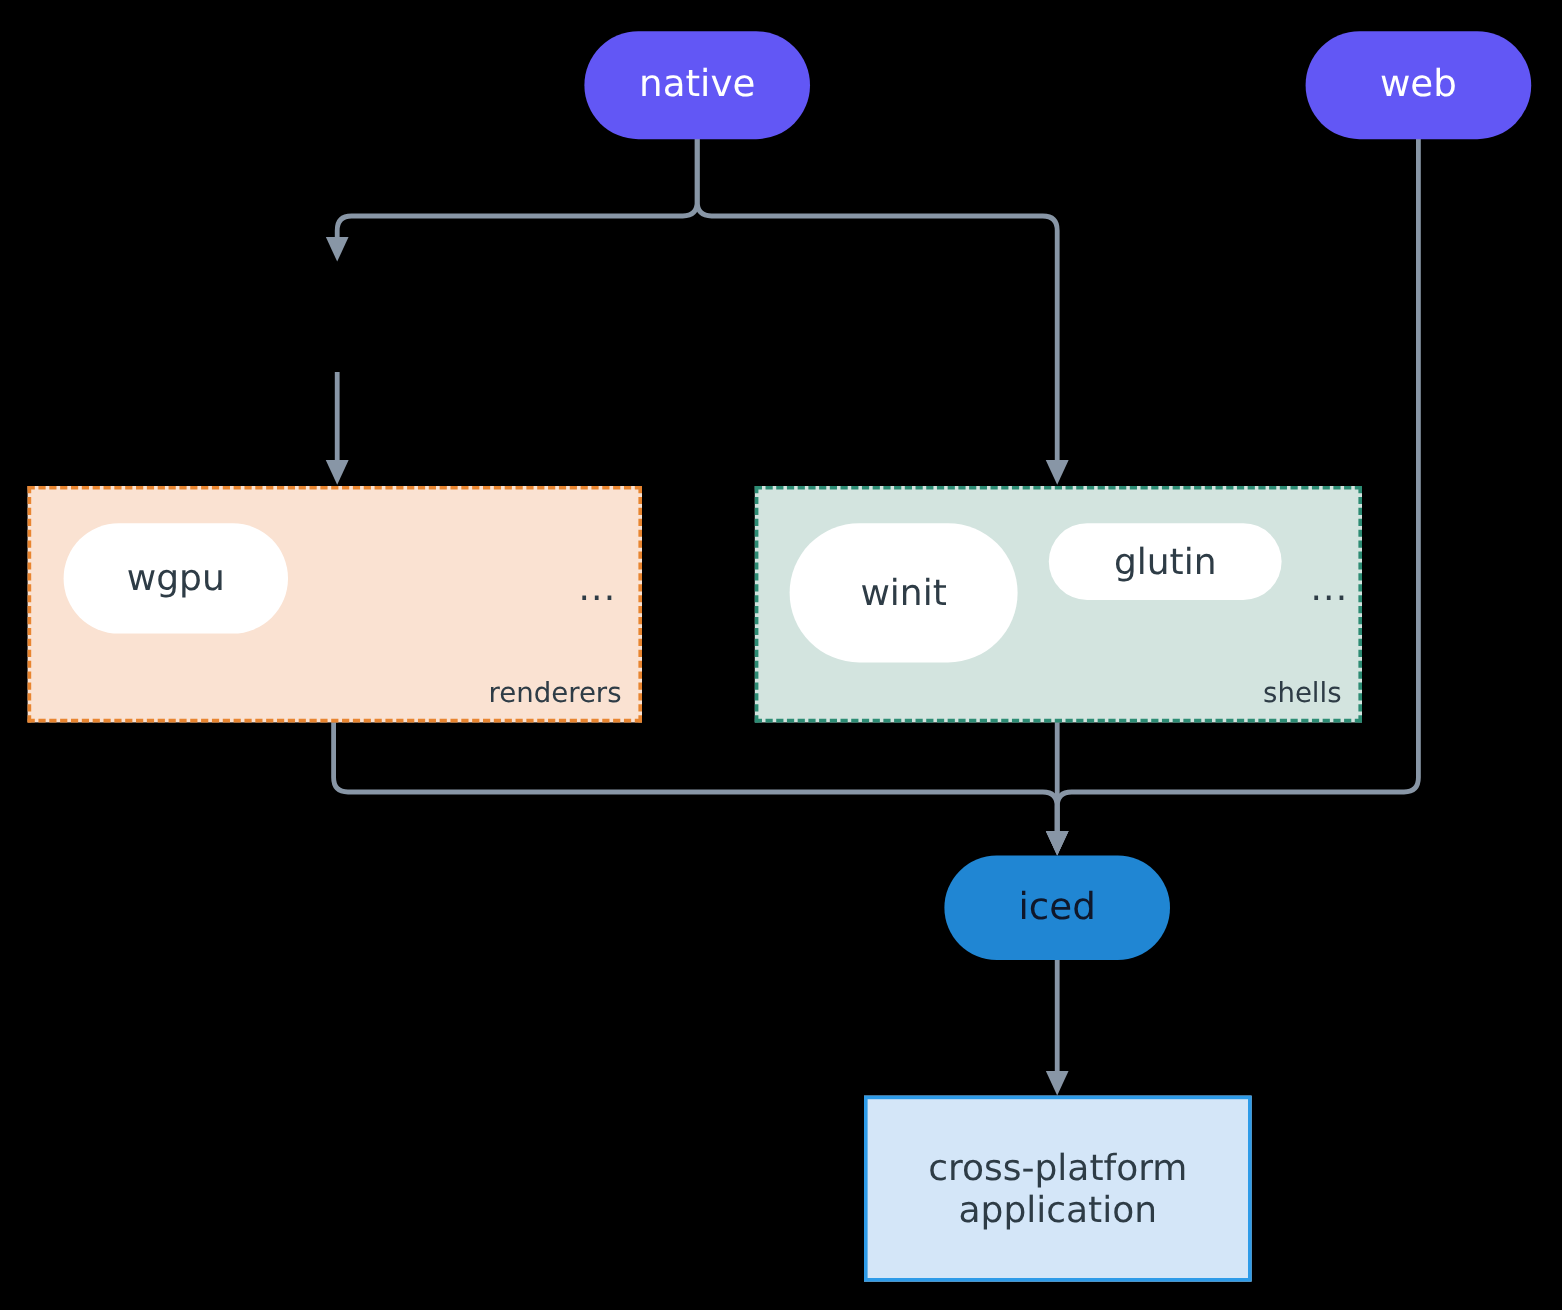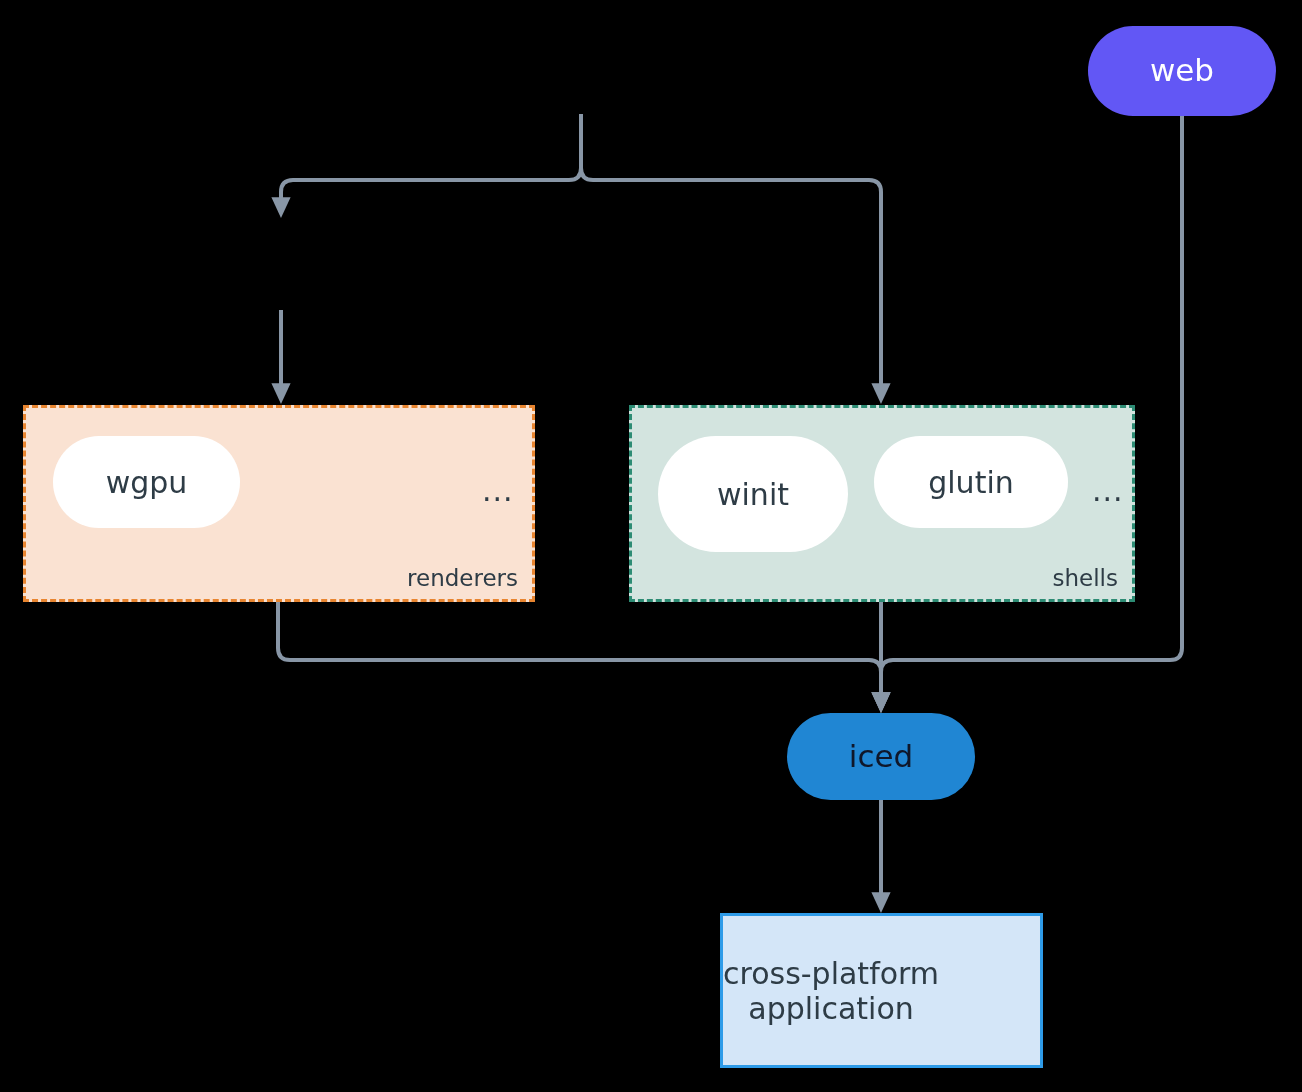--- a/index.html
+++ b/index.html
@@ -93,21 +93,21 @@
   }
   
   .box-app {
     position: absolute;
     background: #D4E6F8;
     border: 3px solid #2E9BE8;
     color: #2E3C46;
     font-size: 30px;
     display: flex;
     align-items: center;
-    justify-content: flex-start;
+    justify-content: center;
     box-sizing: border-box;
     text-align: center;
   }
   .box-app span { display: block; }
   .app-line { white-space: nowrap; }
 </style>
 </head>
 <body>
 
 <div id="stage">
@@ -127,39 +127,42 @@
 
     <path d="M278,602 L278,648 Q278,660 290,660 L869,660 Q881,660 881,672 L881,705" fill="none" stroke="#8896A6" stroke-width="4" marker-end="url(#arrowhead)"></path>
 
     <path d="M881,602 L881,705" fill="none" stroke="#8896A6" stroke-width="4" marker-end="url(#arrowhead)"></path>
 
     <path d="M1182,114 L1182,648 Q1182,660 1170,660 L893,660 Q881,660 881,672 L881,705" fill="none" stroke="#8896A6" stroke-width="4" marker-end="url(#arrowhead)"></path>
 
     <path d="M881,800 L881,905" fill="none" stroke="#8896A6" stroke-width="4" marker-end="url(#arrowhead)"></path>
   </svg>
 
+  <div class="node pill-native" style="left:487px; top:26px; width:188px; height:90px;">
+    <span>native</span>
+  </div>
 
   <div class="node pill-web" style="left:1088px; top:26px; width:188px; height:90px;">
     <span>web</span>
   </div>
 
 
   <div class="cluster cluster-renderers" style="left:23px; top:405px; width:512px; height:197px;">
     <div class="subpill" style="left:27px; top:28px; width:187px; height:92px;">
       <span>wgpu</span>
     </div>
     <div class="ellipsis" style="left:456px; top:68px;">...</div>
     <div class="cluster-label">renderers</div>
   </div>
 
   <div class="cluster cluster-shells" style="left:629px; top:405px; width:506px; height:197px;">
     <div class="subpill" style="left:26px; top:28px; width:190px; height:116px;">
       <span>winit</span>
     </div>
-    <div class="subpill" style="left:242px; top:28px; width:194px; height:92px;">
+    <div class="subpill" style="left:242px; top:28px; width:194px; height:64px;">
       <span>glutin</span>
     </div>
     <div class="ellipsis" style="left:460px; top:68px;">...</div>
     <div class="cluster-label">shells</div>
   </div>
 
   <div class="node pill-iced" style="left:787px; top:713px; width:188px; height:87px;">
     <span>iced</span>
   </div>
 

